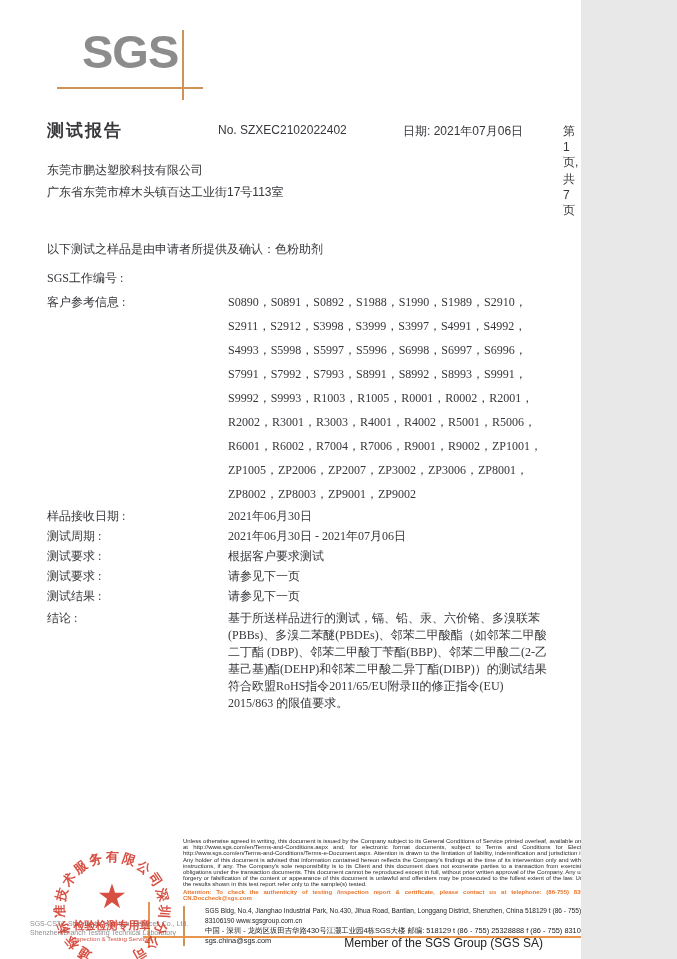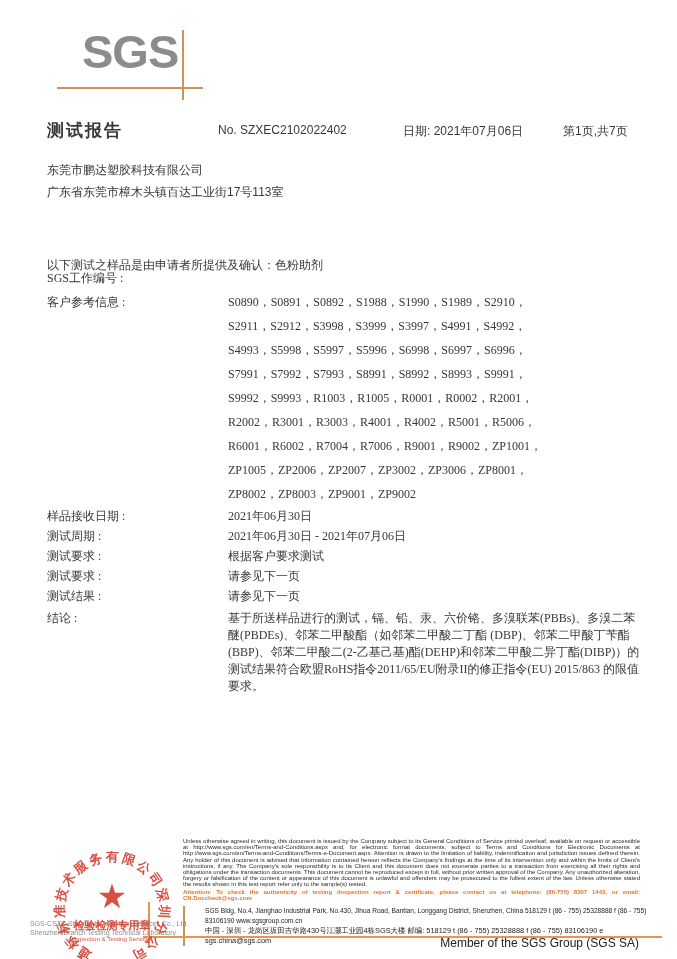--- a/index.html
+++ b/index.html
@@ -1,18 +1,18 @@
 <!DOCTYPE html>
 <html><head>
 <meta charset="utf-8">
 <style>
   html,body{margin:0;padding:0;background:#e8e8e8;}
   .page{
     position:relative;
-    width:677px;height:959px;
+    width:581px;height:959px;
     background:#ffffff;
     overflow:hidden;
     font-family:"Liberation Sans","DejaVu Sans",sans-serif;
     color:#37373c;
   }
   
   .logo-text{
     position:absolute;left:82px;top:28px;
     font-size:47px;font-weight:bold;color:#8c8c8c;
     letter-spacing:-1px;line-height:1;
@@ -21,21 +21,21 @@
   .crop-v{position:absolute;left:182px;top:30px;width:2px;height:70px;background:#cf9257;}
   
   .title{position:absolute;left:47px;top:119px;font-size:17px;font-weight:bold;letter-spacing:2px;}
   .report-no{position:absolute;left:218px;top:123px;font-size:12px;}
   .report-date{position:absolute;left:403px;top:123px;font-size:12px;}
   .page-ind{position:absolute;left:548px;top:123px;font-size:12px;margin-left:15px;}
   
   .app-name{position:absolute;left:47px;top:162px;font-size:12px;}
   .app-addr{position:absolute;left:47px;top:184px;font-size:12px;}
   
-  .intro{position:absolute;left:47px;top:257px;font-size:12px;text-align:right;}
+  .intro{position:absolute;left:47px;top:241px;font-size:12px;text-align:right;}
   
   .kv{position:absolute;left:47px;top:267px;right:32px;font-size:12px;}
   .kv-row{display:flex;align-items:flex-start;font-family:Liberation Serif, serif;}
   .kv-label{width:181px;flex:0 0 181px;}
   .kv-value{flex:1;}
   .row-s{line-height:23px;}
   .row-m{line-height:20px;}
   .ref-line{line-height:24px;}
   .row-conc{margin-top:4px;}
   .row-conc .kv-value{line-height:17px;}

